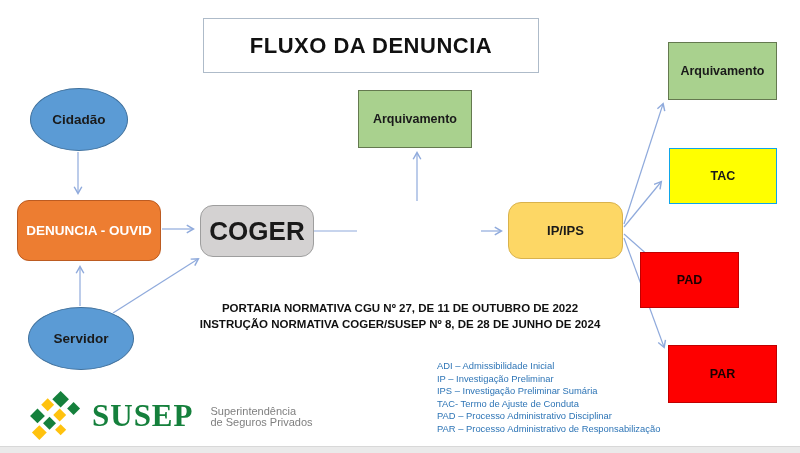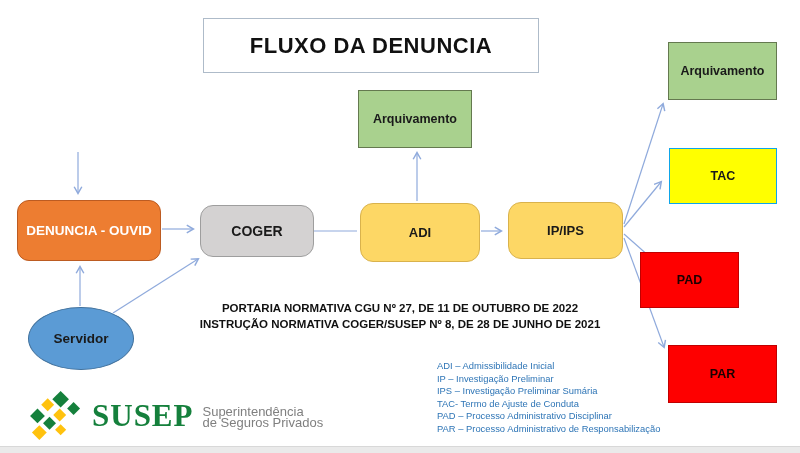--- a/index.html
+++ b/index.html
@@ -15,21 +15,21 @@
     font-size:22px;font-weight:600;color:#111;letter-spacing:.5px;}
   
   .ellipse{border-radius:50%;background:#5b9bd5;border:1.5px solid #41719c;font-size:13.5px;}
   #cidadao{left:30px;top:88px;width:98px;height:63px;}
   #servidor{left:28px;top:307px;width:106px;height:63px;}
   
   #denuncia{left:17px;top:200px;width:144px;height:61px;background:#ed7d31;
     border:1.5px solid #bc5b21;border-radius:12px;color:#fff;font-size:13.5px;}
   
   #coger{left:200px;top:205px;width:114px;height:52px;background:#d4d2d2;
-    border:1.5px solid #9e9e9e;border-radius:13px;font-size:14px;font-weight:600;}
+    border:1.5px solid #9e9e9e;border-radius:13px;font-size:26px;font-weight:600;}
   
   .gold{background:#fdd765;border:1px solid #d9b24c;border-radius:13px;font-size:13px;}
   #adi{left:360px;top:203px;width:120px;height:59px;}
   #ipips{left:508px;top:202px;width:115px;height:57px;}
   
   .green{background:#a9d18e;border:1px solid #64794f;font-size:12.5px;}
   #arq-mid{left:358px;top:90px;width:114px;height:58px;}
   #arq-final{left:668px;top:42px;width:109px;height:58px;}
   
   #tac{left:669px;top:148px;width:108px;height:56px;background:#ffff00;border:1px solid #0ea5e9;font-size:12.5px;}
@@ -40,21 +40,21 @@
   #connectors{position:absolute;left:0;top:0;pointer-events:none;}
   
   .normativa{position:absolute;left:150px;top:301px;width:500px;text-align:center;
     font-size:11.5px;font-weight:bold;color:#111;line-height:15.5px;}
   
   .legend{position:absolute;left:437px;top:360px;font-size:9.4px;color:#2e75b6;line-height:12.5px;}
   
   .logo{position:absolute;left:30px;top:390px;display:flex;align-items:center;}
   .logo-word{font-family:"Liberation Serif",serif;font-weight:bold;font-size:31px;
     color:#15803c;letter-spacing:1px;margin-left:10px;line-height:1;}
-  .logo-sub{font-size:13px;color:#7f7f7f;line-height:11px;margin-left:9px;padding-top:4px;}
+  .logo-sub{font-size:11px;color:#7f7f7f;line-height:11px;margin-left:17px;padding-top:4px;}
   
   .bottom-strip{position:absolute;left:0;bottom:0;width:800px;height:6px;
     background:#eaeaea;border-top:1px solid #d8d8d8;}
 </style>
 </head>
 <body>
 
 <div id="stage">
 
   <div class="title-box">FLUXO DA DENUNCIA</div>
@@ -73,34 +73,34 @@
       <line x1="314" y1="231" x2="357" y2="231"></line>
       <line x1="417" y1="201" x2="417" y2="153" marker-end="url(#arr)"></line>
       <line x1="481" y1="231" x2="501" y2="231" marker-end="url(#arr)"></line>
       <line x1="624" y1="224" x2="663" y2="104" marker-end="url(#arr)"></line>
       <line x1="624" y1="227" x2="661" y2="182" marker-end="url(#arr)"></line>
       <line x1="624" y1="234" x2="659" y2="265" marker-end="url(#arr)"></line>
       <line x1="624" y1="238" x2="664" y2="347" marker-end="url(#arr)"></line>
     </g>
   </svg>
 
+  <div class="node ellipse" id="cidadao">Cidadão</div>
   <div class="node ellipse" id="servidor">Servidor</div>
   <div class="node" id="denuncia">DENUNCIA - OUVID</div>
   <div class="node" id="coger">COGER</div>
-  <div class="node gold" id="adi">ADI</div>
   <div class="node green" id="arq-mid">Arquivamento</div>
   <div class="node gold" id="ipips">IP/IPS</div>
   <div class="node green" id="arq-final">Arquivamento</div>
   <div class="node" id="tac">TAC</div>
   <div class="node red" id="pad">PAD</div>
   <div class="node red" id="par">PAR</div>
 
   <div class="normativa">
     <div>PORTARIA NORMATIVA CGU Nº 27, DE 11 DE OUTUBRO DE 2022</div>
-    <div>INSTRUÇÃO NORMATIVA COGER/SUSEP Nº 8, DE 28 DE JUNHO DE 2021</div>
+    <div>INSTRUÇÃO NORMATIVA COGER/SUSEP Nº 8, DE 28 DE JUNHO DE 2024</div>
   </div>
 
   <div class="legend">
     <div>ADI – Admissibilidade Inicial</div>
     <div>IP – Investigação Preliminar</div>
     <div>IPS – Investigação Preliminar Sumária</div>
     <div>TAC- Termo de Ajuste de Conduta</div>
     <div>PAD – Processo Administrativo Disciplinar</div>
     <div>PAR – Processo Administrativo de Responsabilização</div>
   </div>

